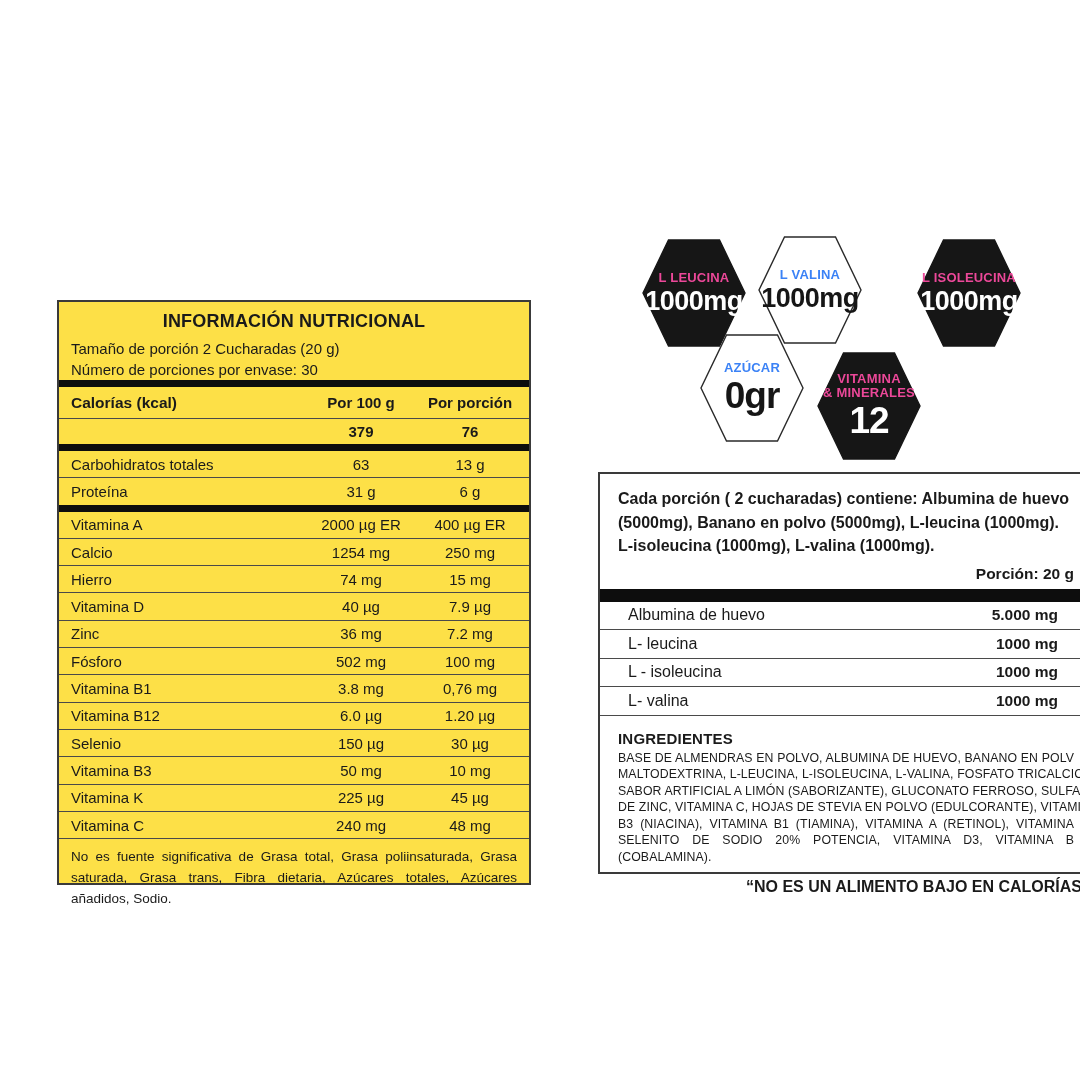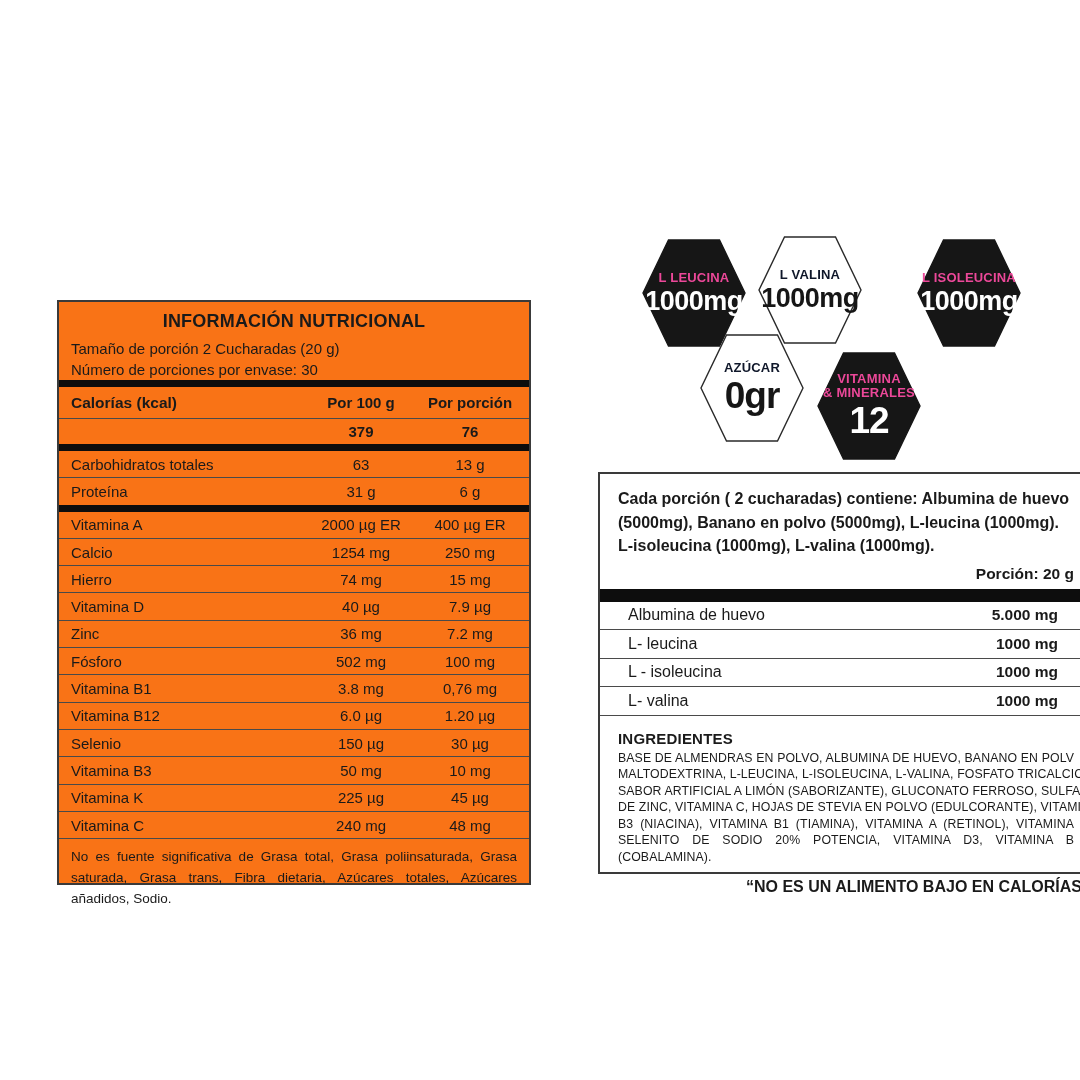--- a/index.html
+++ b/index.html
@@ -6,21 +6,21 @@
   body{
     width:1080px;height:1080px;background:#ffffff;position:relative;
     font-family:"Liberation Sans","DejaVu Sans",sans-serif;color:#1a1a1a;
     -webkit-font-smoothing:antialiased;overflow:hidden;
   }
   .canvas{position:absolute;inset:0;}
 
   
   .nutri-panel{
     position:absolute;left:57px;top:300px;width:474px;height:585px;
-    border:2px solid #3a3a3a;box-sizing:border-box;background:#f97316;
+    border:2px solid #3a3a3a;box-sizing:border-box;background:#fde047;
     display:flex;flex-direction:column;
   }
   .nutri-title{
     text-align:center;font-weight:bold;font-size:18px;letter-spacing:.2px;
     padding:9px 0 6px 0;
   }
   .nutri-serving{padding:0 12px;font-size:15px;line-height:21px;}
   .rule{width:100%;flex:0 0 auto;}
   .rule.thin{height:1px;background:#4a4a4a;}
   .rule.thick{height:7px;background:#0d0d0d;}
@@ -47,21 +47,21 @@
   .hex svg{position:absolute;inset:0;display:block;}
   .hex-content{
     position:absolute;inset:0;display:flex;flex-direction:column;
     align-items:center;justify-content:center;text-align:center;
   }
   .hex-label{
     font-weight:bold;font-size:13px;letter-spacing:.2px;line-height:13.5px;
     margin-bottom:3px;white-space:nowrap;
   }
   .hex.dark .hex-label{color:#ec4899;}
-  .hex.light .hex-label{color:#0f172a;}
+  .hex.light .hex-label{color:#3b82f6;}
   .hex-value{font-weight:bold;font-size:27px;letter-spacing:-.5px;line-height:28px;}
   .hex.dark .hex-value{color:#ffffff;}
   .hex.light .hex-value{color:#161616;}
   .hex-value.big{font-size:37px;line-height:38px;letter-spacing:-1px;}
 
   
   .supp-panel{
     position:absolute;left:598px;top:472px;width:494px;height:402px;
     border:2px solid #3a3a3a;box-sizing:border-box;background:#fff;
     display:flex;flex-direction:column;

